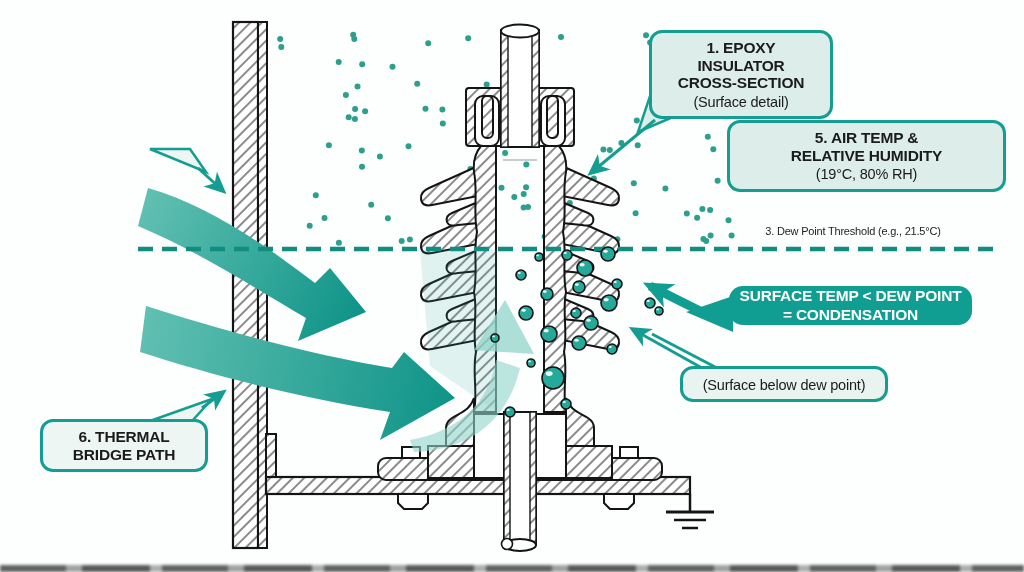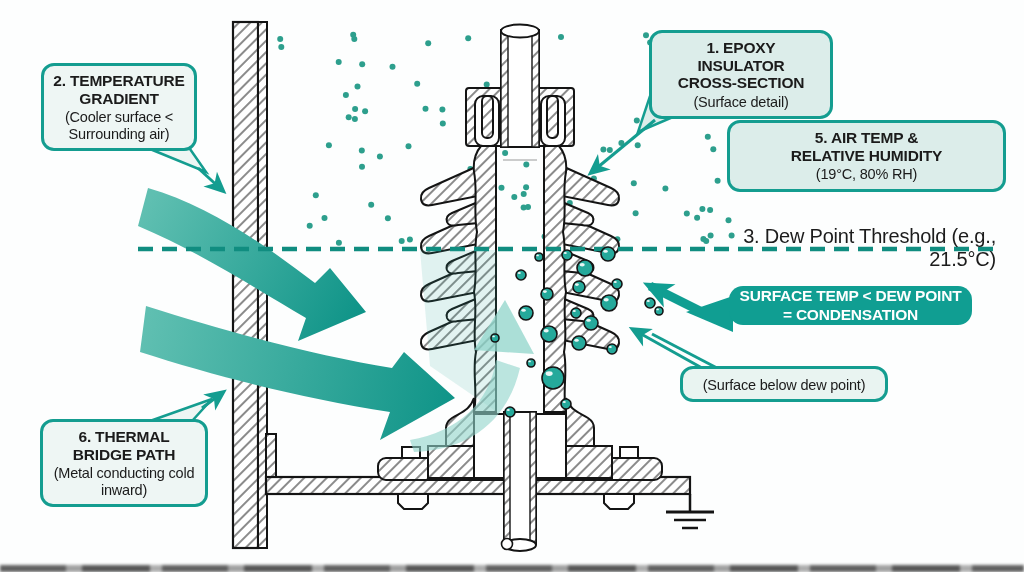--- a/index.html
+++ b/index.html
@@ -15,21 +15,21 @@
   }
   .callout .t{font-weight:bold;font-size:15.5px;line-height:1.14;letter-spacing:-.2px;text-align:center;}
   .callout .s{font-size:14.5px;line-height:1.12;margin-top:2px;letter-spacing:-.2px;}
   .callout.tinted{background:#dcedea;}
   .solid-callout{
     position:absolute;box-sizing:border-box;text-align:center;z-index:5;
     background:#109e92;border-radius:14px;color:#ffffff;padding:0 10px;
     font-weight:bold;font-size:15.5px;line-height:1.25;letter-spacing:-.2px;
   }
   .plain-label{
-    position:absolute;z-index:4;font-size:20px;color:#1c1c1c;text-align:right;letter-spacing:-.2px;
+    position:absolute;z-index:4;font-size:11px;color:#1c1c1c;text-align:center;letter-spacing:-.2px;
   }
   .bottom-strip{
     position:absolute;left:0;right:0;bottom:0;height:7px;z-index:6;opacity:.8;
     background:repeating-linear-gradient(90deg,#3a3a3a 0 66px,#8a8a8a 66px 82px,#2e2e2e 82px 150px,#9a9a9a 150px 162px);
     filter:blur(1.6px);
   }
 </style>
 </head>
 <body>
 
@@ -299,25 +299,20 @@
     <line x1="202" y1="408" x2="222" y2="393" stroke-width="3" marker-end="url(#ah)"></line>
   </g>
 </svg>
 
 <div class="callout tinted" style="left:649px;top:30px;width:184px;">
   <div class="t">1. EPOXY INSULATOR</div>
   <div class="t">CROSS-SECTION</div>
   <div class="s">(Surface detail)</div>
 </div>
 
-<div class="callout" style="left:41px;top:63px;width:156px;">
-  <div class="t">2. TEMPERATURE</div>
-  <div class="t">GRADIENT</div>
-  <div class="s">(Cooler surface &lt; Surrounding air)</div>
-</div>
 
 <div class="callout tinted" style="left:727px;top:120px;width:279px;">
   <div class="t">5. AIR TEMP &amp;</div>
   <div class="t">RELATIVE HUMIDITY</div>
   <div class="s">(19°C, 80% RH)</div>
 </div>
 
 <div class="plain-label" style="left:710px;top:225px;width:286px;">3. Dew Point Threshold (e.g., 21.5°C)</div>
 
 <div class="solid-callout" style="left:729px;top:286px;width:243px;">
@@ -325,18 +320,17 @@
   <div>= CONDENSATION</div>
 </div>
 
 <div class="callout" style="left:680px;top:366px;width:208px;background:#e9f4f1;">
   <div class="s">(Surface below dew point)</div>
 </div>
 
 <div class="callout" style="left:40px;top:419px;width:168px;">
   <div class="t">6. THERMAL</div>
   <div class="t">BRIDGE PATH</div>
-  <div class="s">(Metal conducting cold inward)</div>
 </div>
 
 <div class="bottom-strip"></div>
 
 </div>
 
 </body></html>

